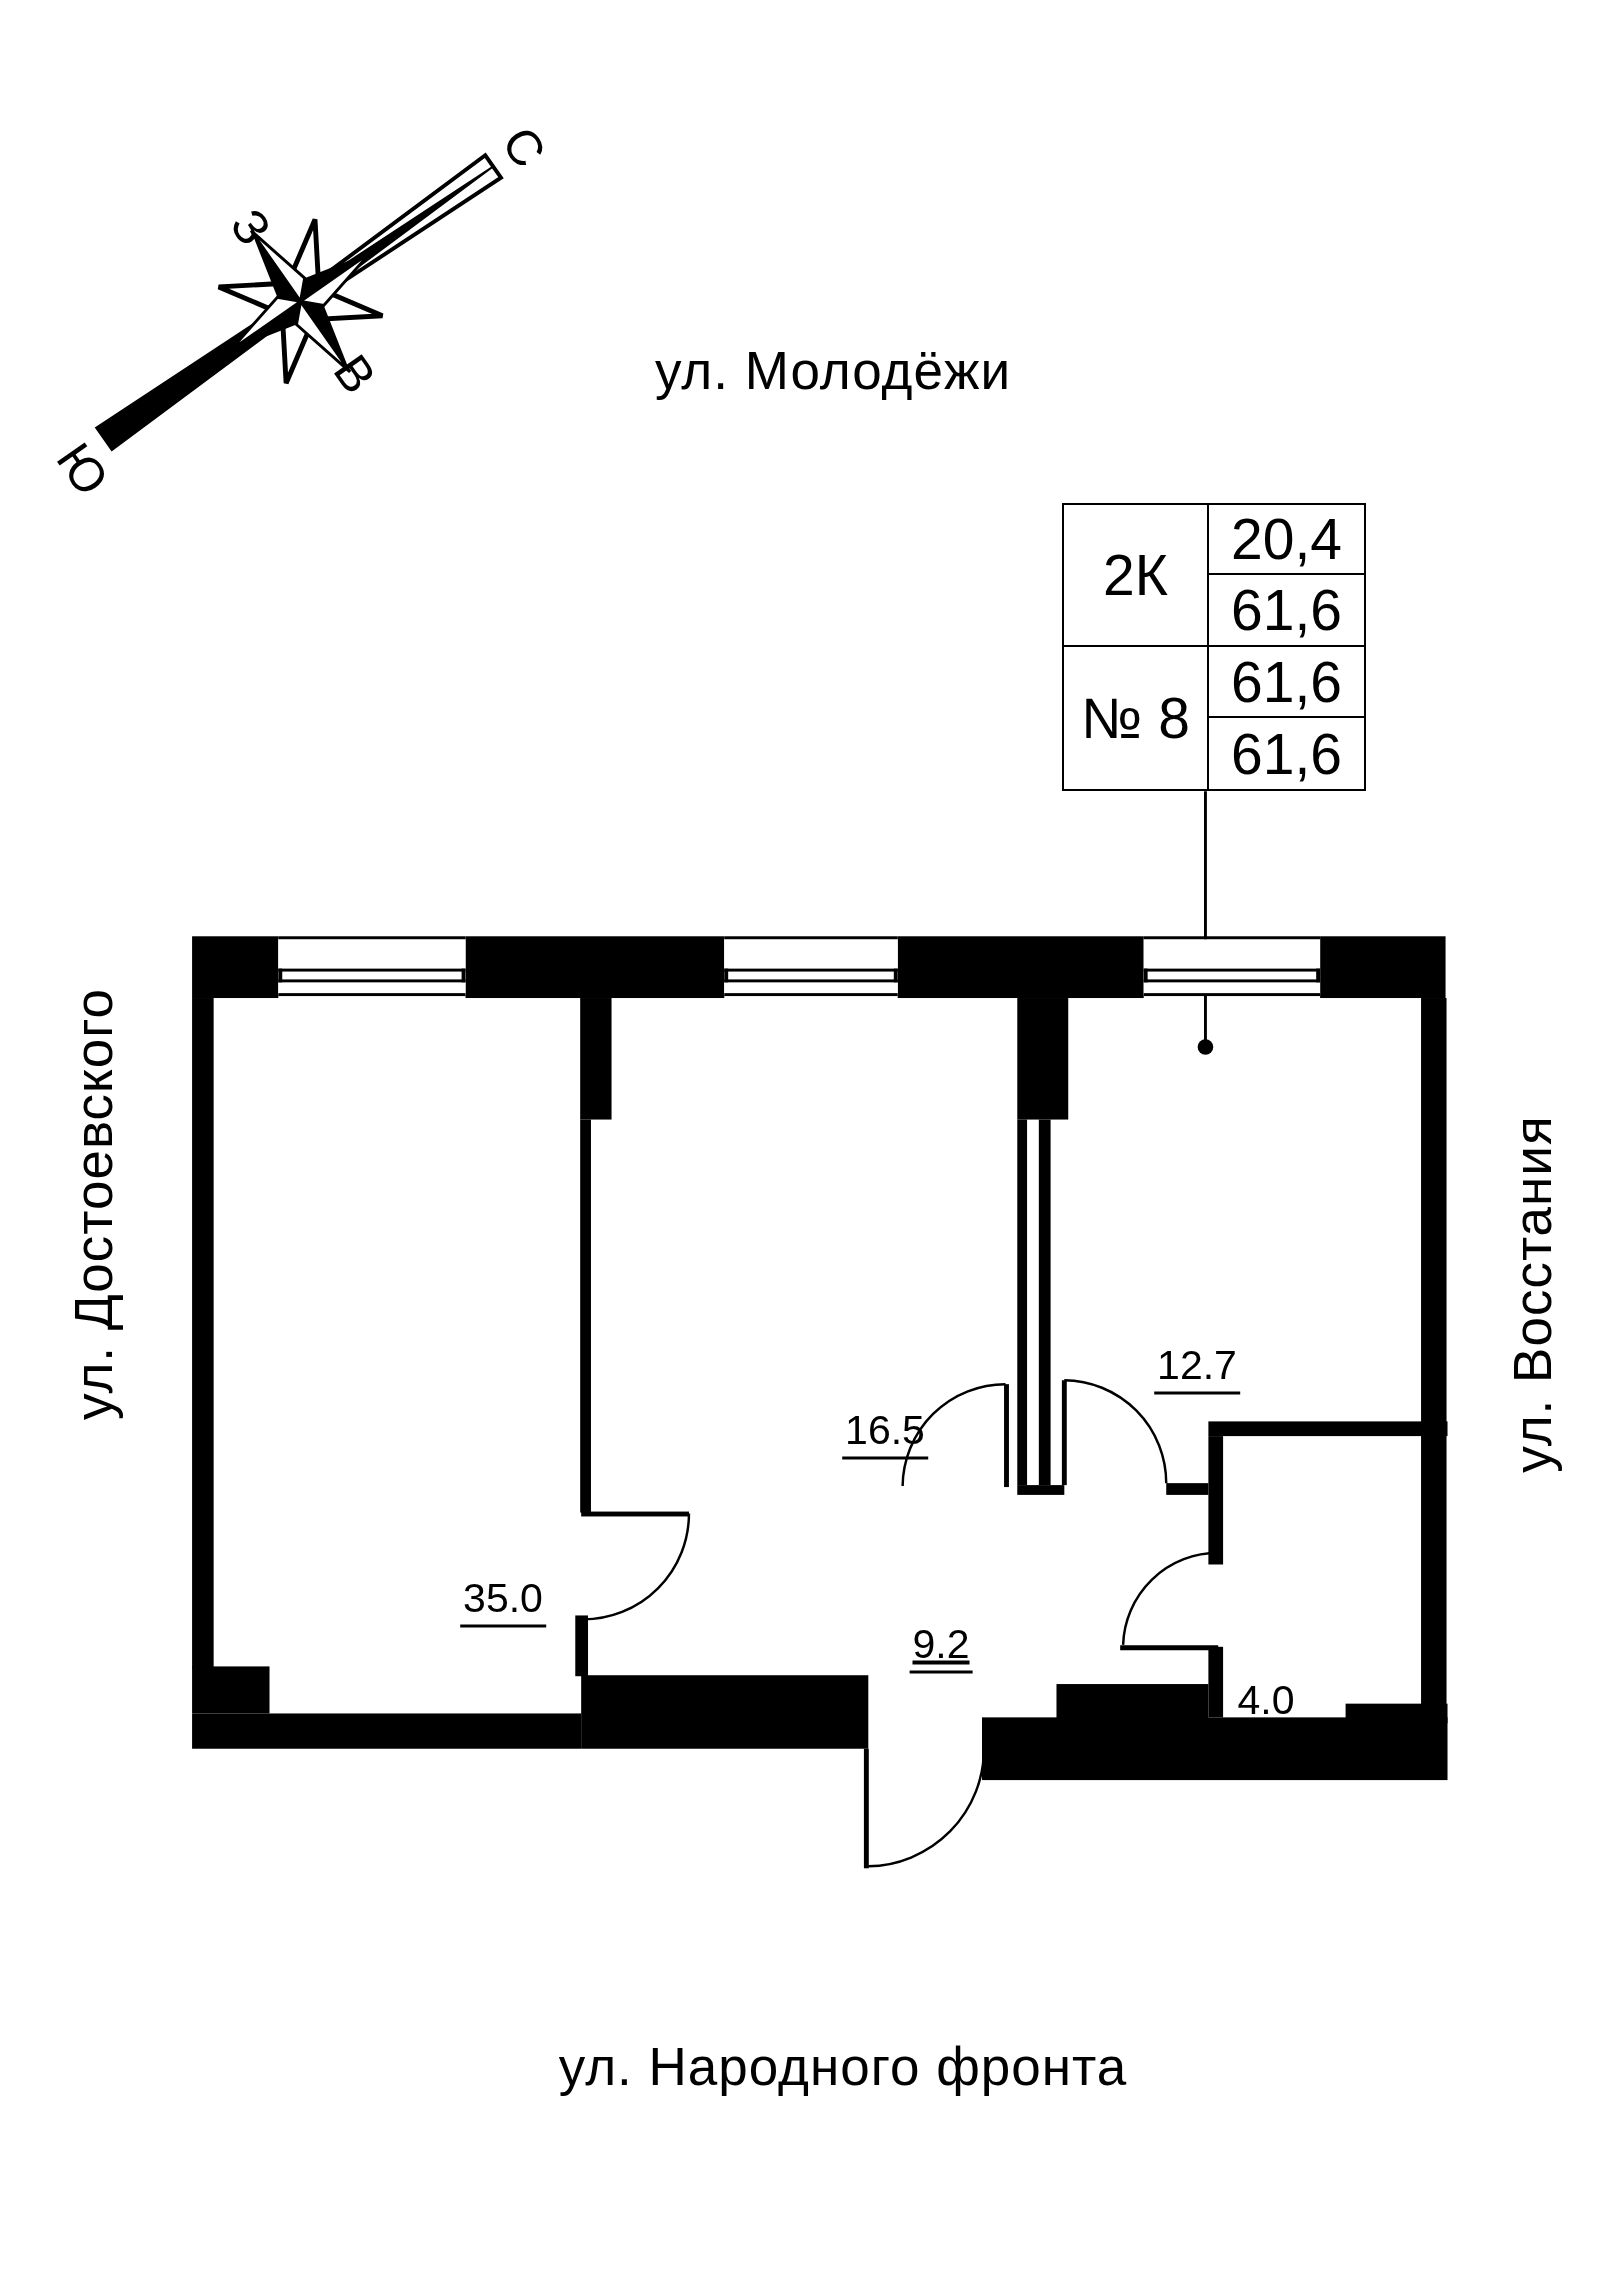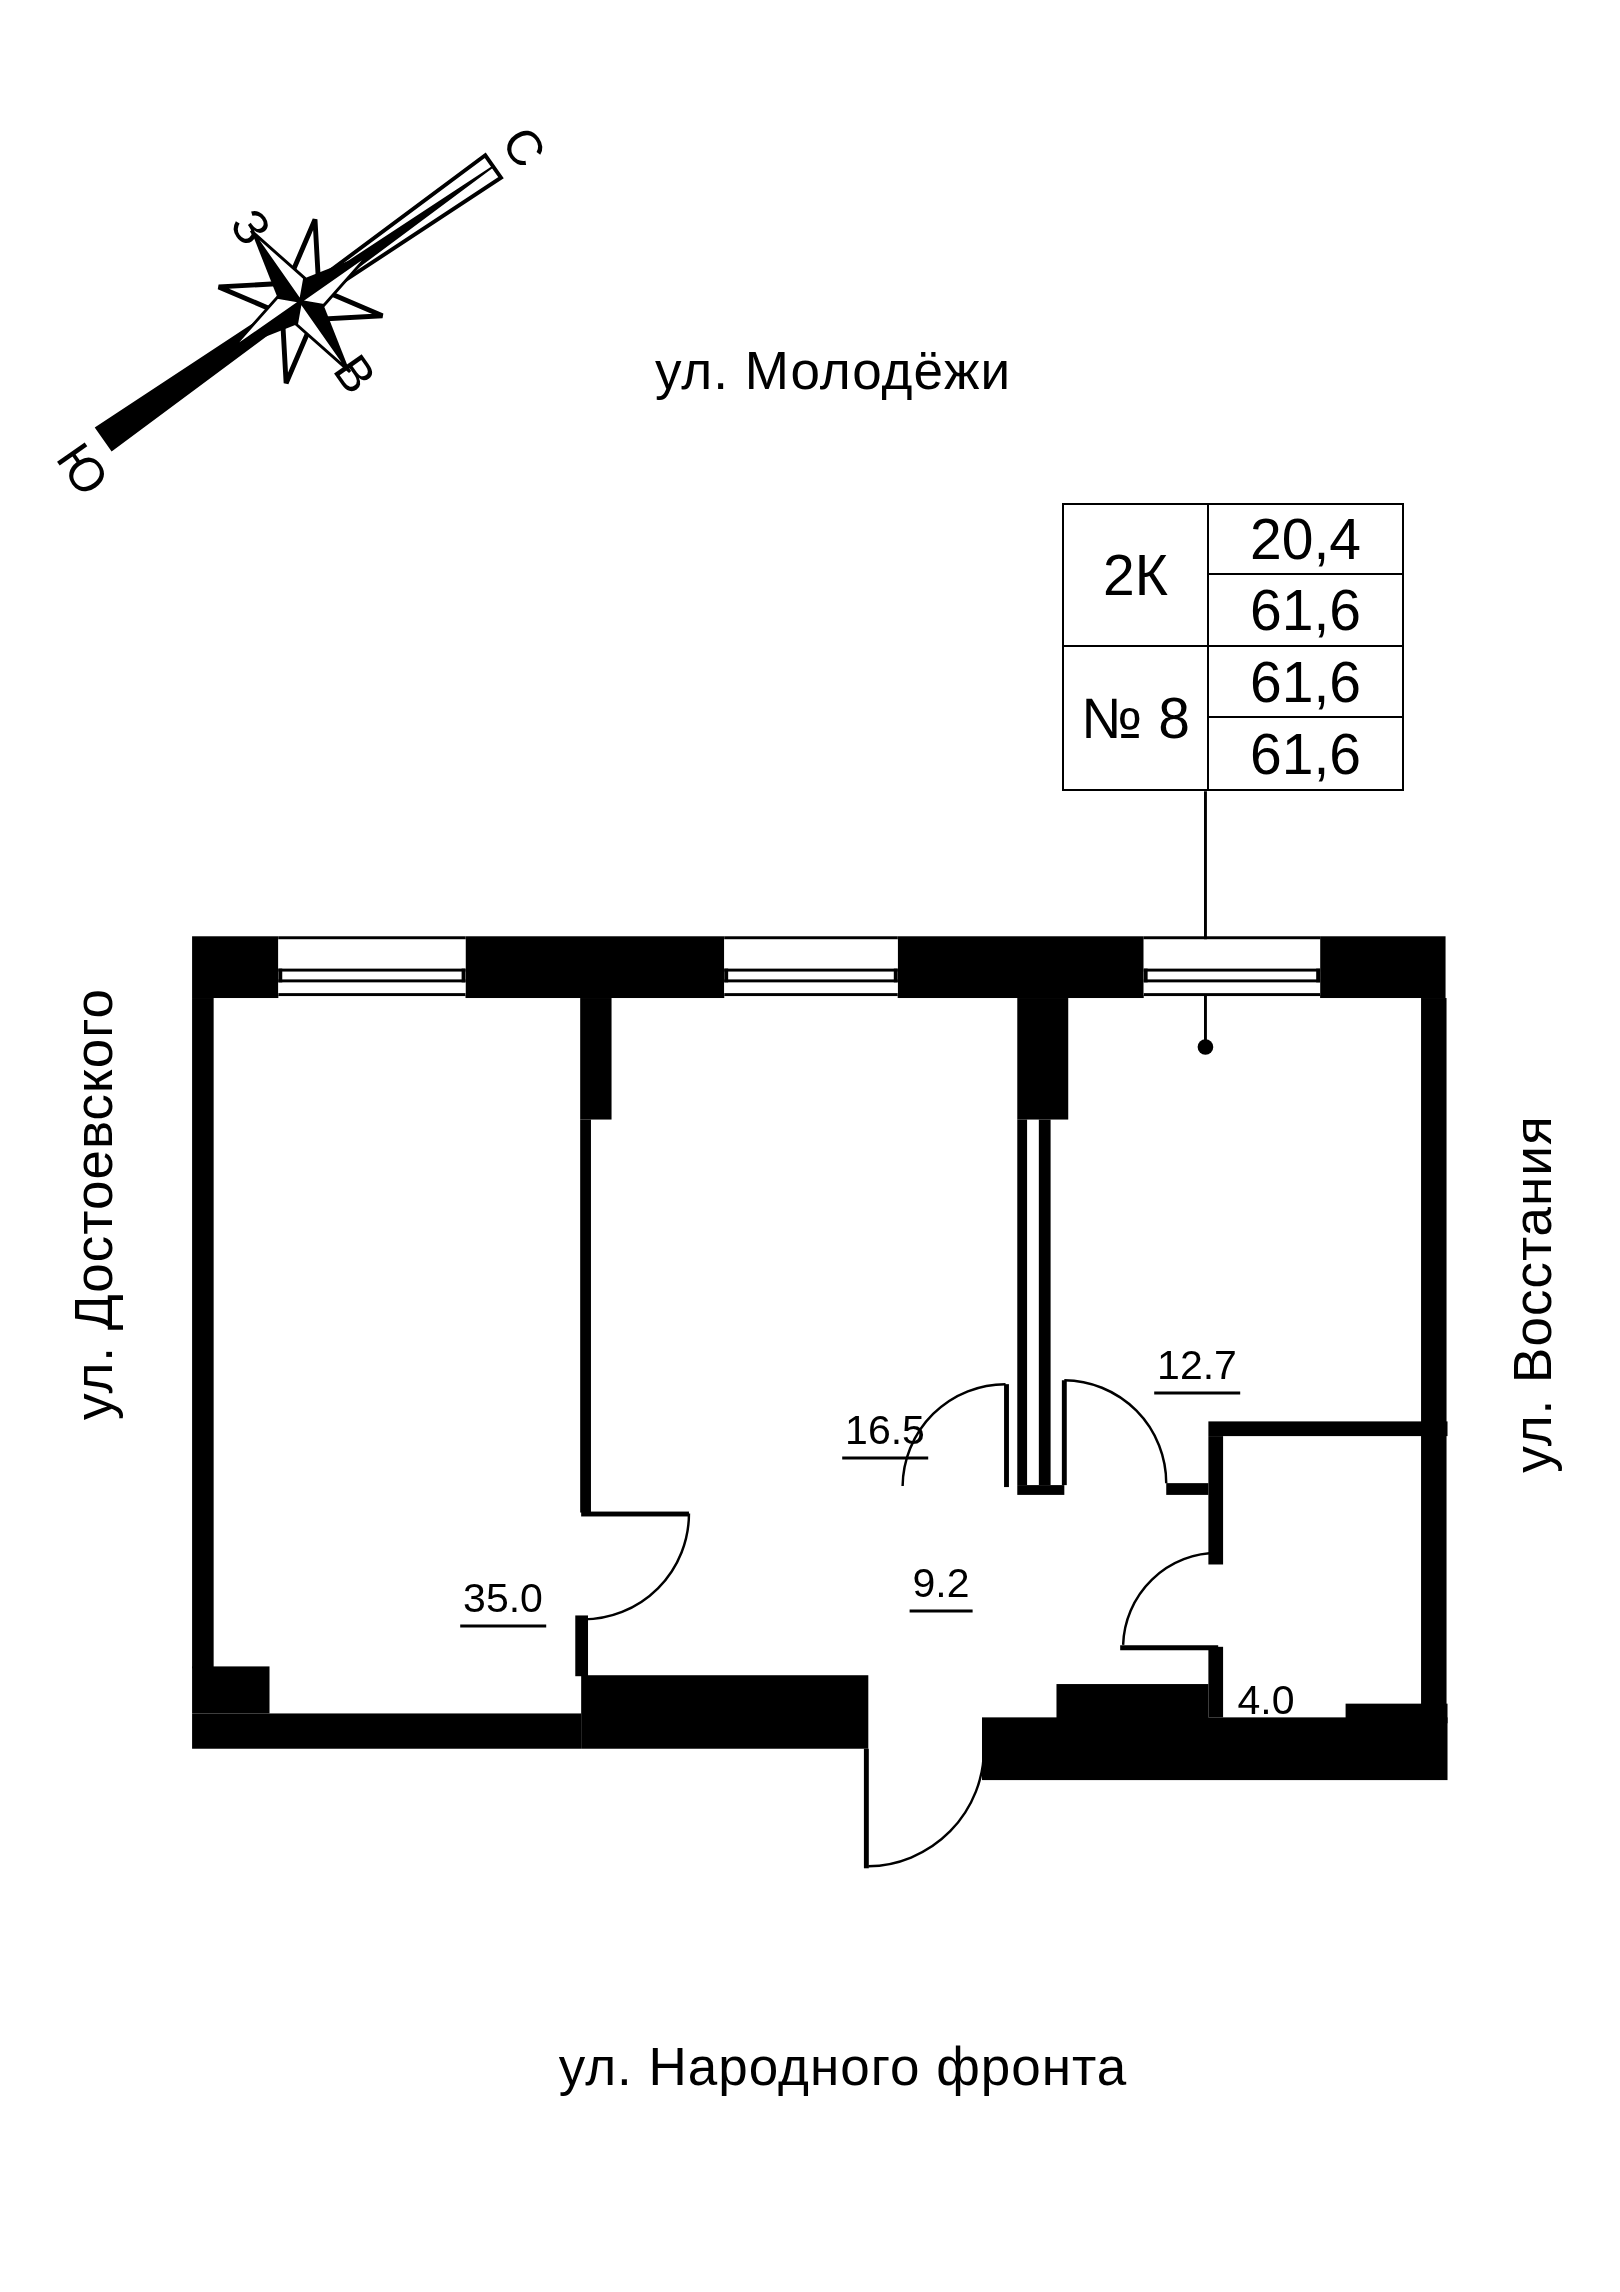--- a/index.html
+++ b/index.html
@@ -37,21 +37,21 @@
     transform:translate(-50%,-50%);
   }
   .room-label span{
     border-bottom:3.9px solid #000;
     padding:0 2.9px 3.9px 2.9px;
   }
   
   .info-table{
     position:absolute;
     left:1062px;top:503px;
-    width:342px;height:288px;
+    width:304px;height:288px;
     border:2.9px solid #000;
     box-sizing:border-box;
     display:grid;
     grid-template-columns:145px 1fr;
     grid-template-rows:1fr 1fr;
     background:#fff;
     font-size:57px;
   }
   .info-table .cell{
     display:flex;align-items:center;justify-content:center;
@@ -218,21 +218,21 @@
 
   <div class="room-label" style="left:503px;top:1598px;">
     <span>35.0</span>
   </div>
   <div class="room-label" style="left:885px;top:1430px;">
     <span>16.5</span>
   </div>
   <div class="room-label" style="left:1160px;top:1365px;margin-left:37px;">
     <span>12.7</span>
   </div>
-  <div class="room-label" style="left:941px;top:1583px;">
+  <div class="room-label" style="left:941px;top:1644px;text-decoration:underline;">
     <span>9.2</span>
   </div>
   <div class="room-label" style="left:1266px;top:1700px;">
     <span>4.0</span>
   </div>
 
 </div>
 
 
 </body></html>

